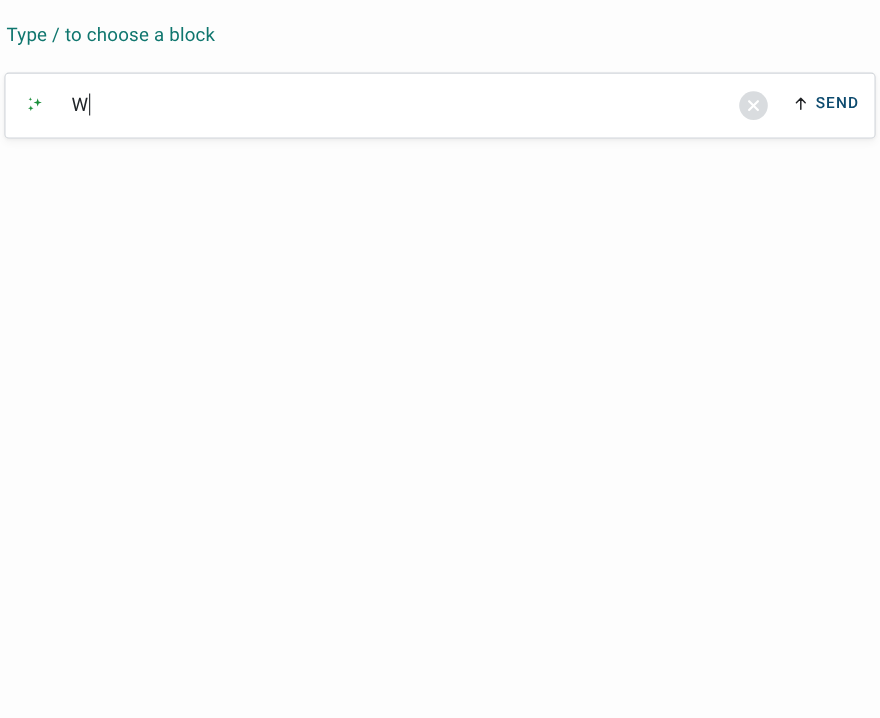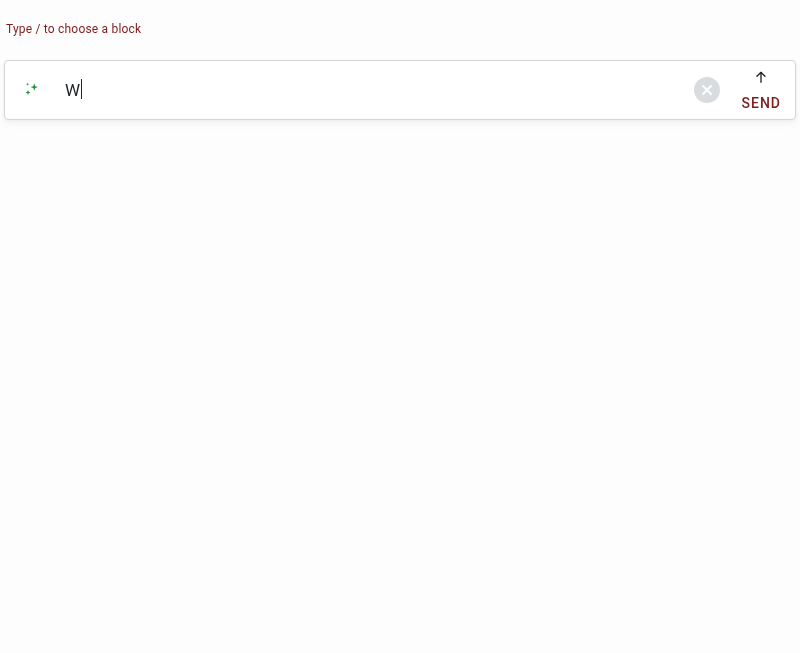--- a/index.html
+++ b/index.html
@@ -10,22 +10,22 @@
 
     body {
       width: 800px;
       height: 653px;
       background: #fdfdfd;
       font-family: -apple-system, BlinkMacSystemFont, "Segoe UI", Roboto, Helvetica, Arial, sans-serif;
       overflow: hidden;
     }
 
     .placeholder-text {
-      color: #7f1d1d;
-      font-size: 12px;
+      color: #0f766e;
+      font-size: 17px;
       letter-spacing: 0.2px;
       padding: 22px 0 0 6px;
     }
 
     .input-container {
       margin: 24px 4px 0 4px;
       border: 1px solid #d2d6db;
       border-radius: 4px;
       background: #ffffff;
       height: 60px;
@@ -78,25 +78,24 @@
       display: flex;
       align-items: center;
       justify-content: center;
       cursor: pointer;
       margin-right: 22px;
     }
 
     .send-btn {
       flex-shrink: 0;
       display: flex;
-      align-items: center;
+      align-items: flex-start;
       cursor: pointer;
-      color: #7f1d1d;
+      color: #0c4a6e;
       gap: 6px;
-      flex-direction: column;
     }
 
     .send-label {
       font-size: 14px;
       letter-spacing: 1px;
       font-weight: 500;
     }
   </style>
 </head>
 <body>

